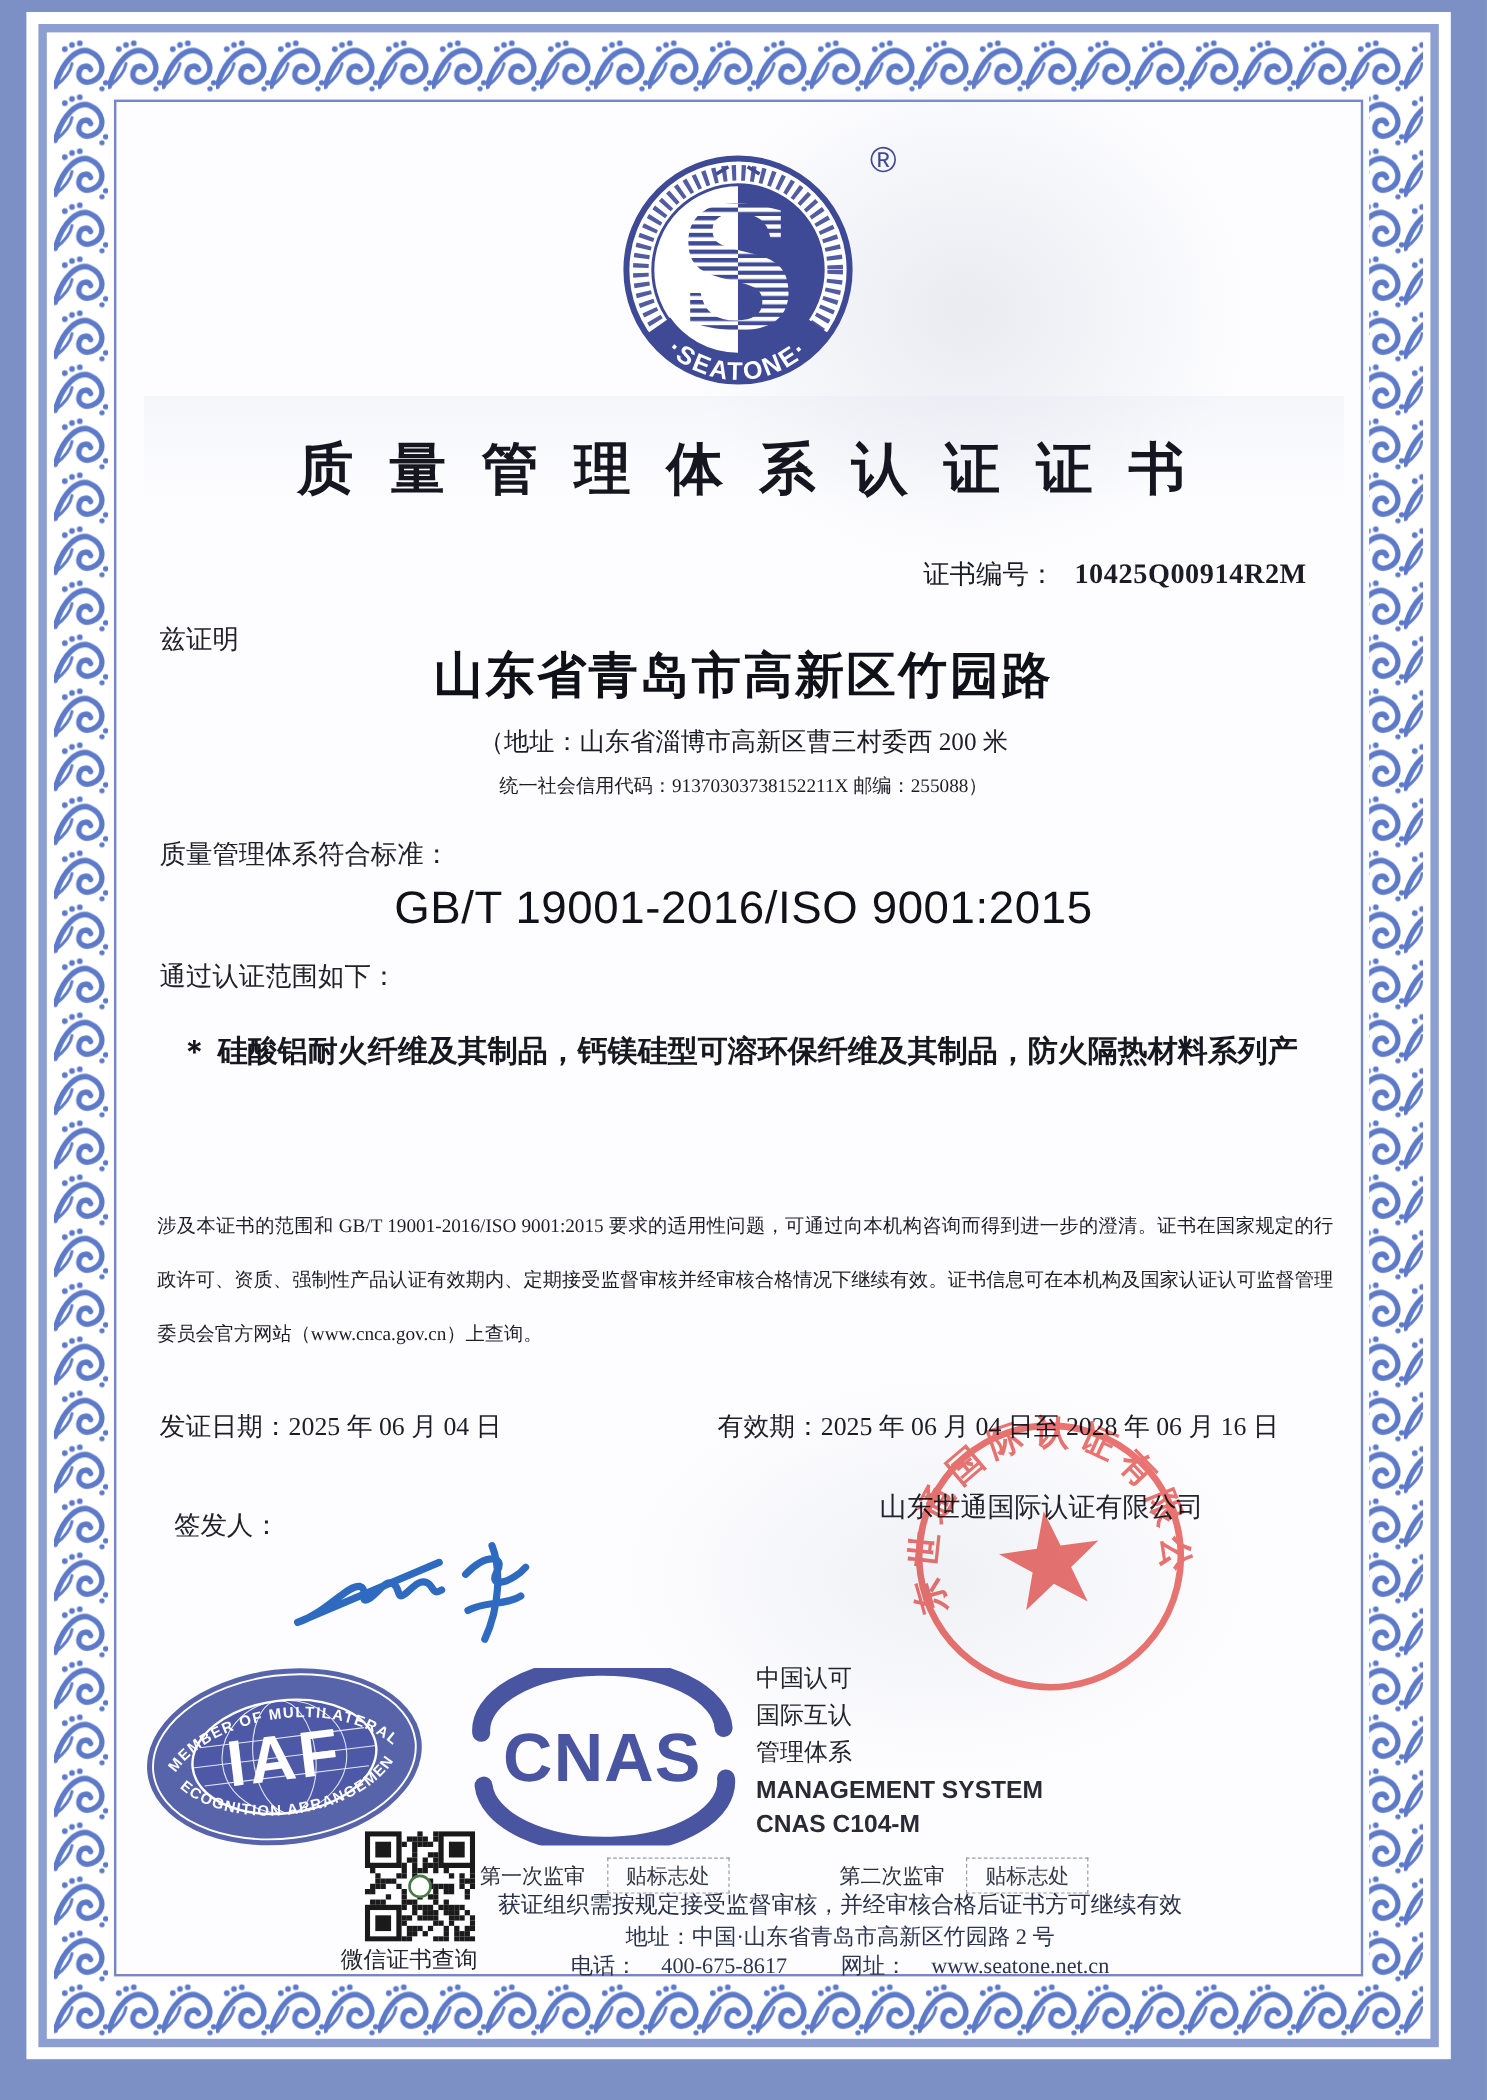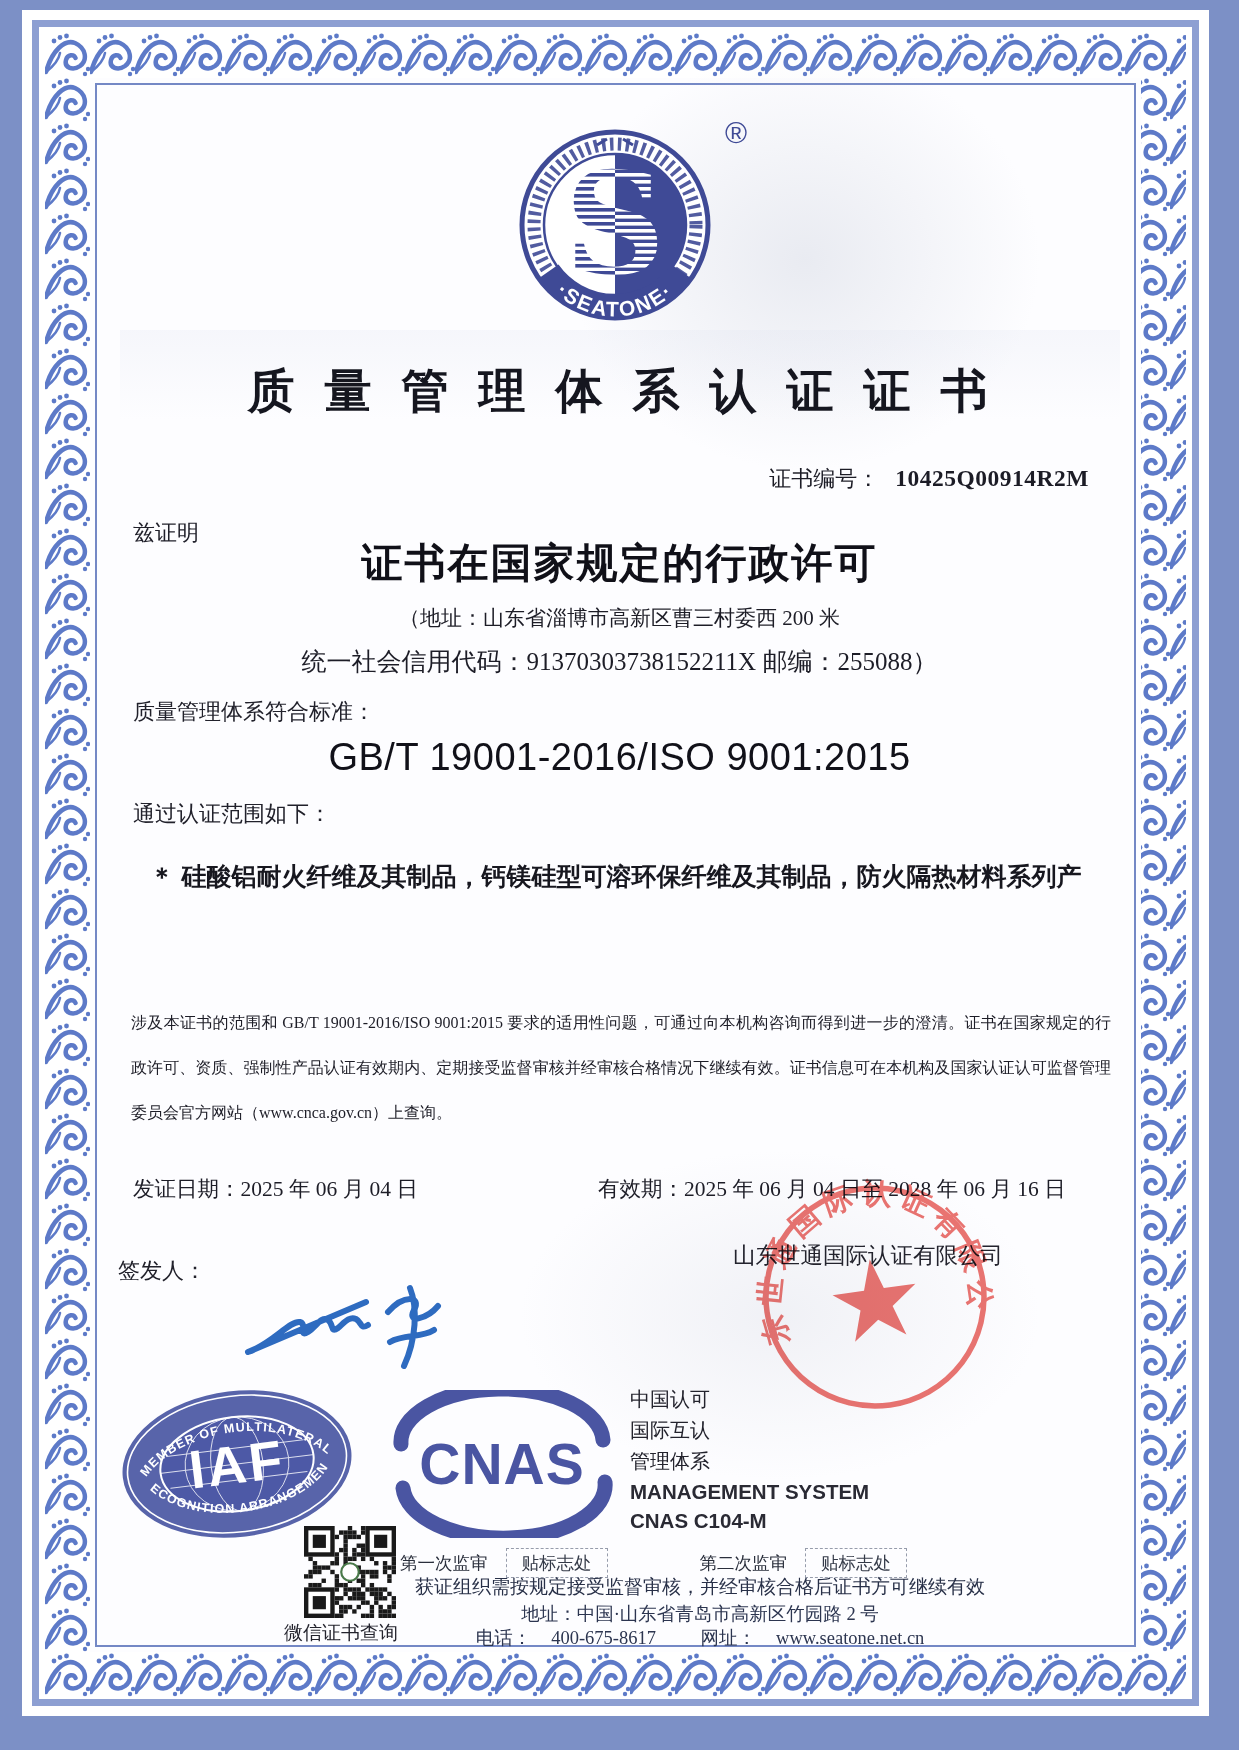--- a/index.html
+++ b/index.html
@@ -25,31 +25,31 @@
   .wm3{left:120px;top:330px;width:1000px;height:90px;
        background:linear-gradient(180deg,rgba(223,227,240,0.25),rgba(223,227,240,0.0));}
   
   .title{left:0;right:0;top:360px;text-align:center;font-size:47px;font-weight:bold;
          color:#15161f;letter-spacing:30px;padding-left:26px;}
   .certno{right:150px;top:464px;font-size:22px;color:#1c1c26;}
   .certno b{font-size:23.5px;letter-spacing:0.5px;margin-left:16px;}
   .hereby{left:133px;top:518px;font-size:22px;color:#21212b;}
   .company{left:0;right:0;top:536px;text-align:center;font-size:41px;font-weight:bold;color:#101018;letter-spacing:2px;}
   .addr1{left:0;right:0;top:604px;text-align:center;font-size:21px;color:#1d1d27;}
-  .addr2{left:0;right:0;top:645px;text-align:center;font-size:25px;color:#1d1d27;}
+  .addr2{left:0;right:0;top:645px;text-align:center;font-size:16px;color:#1d1d27;}
   .stdlabel{left:133px;top:697px;font-size:22px;color:#21212b;}
   .standard{left:0;right:0;top:736px;text-align:center;font-size:38px;color:#111119;
             font-family:"Liberation Sans","DejaVu Sans",sans-serif;letter-spacing:0.5px;}
   .scopelabel{left:133px;top:799px;font-size:22px;color:#21212b;}
   .scope{left:100px;right:108px;top:856px;text-align:center;font-size:25px;font-weight:bold;
          color:#17171f;line-height:40px;font-family:"Liberation Sans","DejaVu Sans",sans-serif;}
   .notice{left:131px;width:980px;top:1000px;font-size:16px;color:#1d1d27;line-height:45px;text-align:justify;}
   .issuedate{left:133px;top:1174px;font-size:21.5px;color:#1d1d27;}
   .validdate{left:598px;top:1174px;font-size:21.5px;color:#1d1d27;}
-  .signer{left:118px;top:1256px;font-size:22px;color:#21212b;}
+  .signer{left:145px;top:1256px;font-size:22px;color:#21212b;}
   .issuer{left:733px;top:1240px;font-size:22.5px;color:#23232d;}
   .cnasinfo{left:630px;top:1384px;font-size:20px;color:#23232d;
             font-family:"Liberation Sans","DejaVu Sans",sans-serif;line-height:31px;}
   .cnasinfo .en{font-weight:bold;font-size:20.5px;line-height:29px;color:#2a2a34;}
   .qrcap{left:284px;top:1620px;font-size:19px;color:#23232d;font-family:"Liberation Sans","DejaVu Sans",sans-serif;}
   .surv{left:400px;top:1548px;width:620px;display:flex;align-items:center;font-size:17.5px;color:#2a2f3c;}
   .survbox{border:1.5px dashed #969cab;padding:2px 15px;margin-left:18px;color:#343a48;}
   .surv .gap{width:92px;}
   .survnote{left:330px;width:740px;top:1574px;text-align:center;font-size:19px;color:#283048;}
   .footaddr{left:330px;width:740px;top:1601px;text-align:center;font-size:18.5px;color:#2c3550;}
@@ -121,21 +121,21 @@
     </text>
     <path d="M100 42 l10 -6 M136 42 l-10 -6" stroke="#3f4a96" stroke-width="3" fill="none"></path>
   </g>
   <text x="228" y="40" font-size="30" fill="#3f4a96" font-family="'Liberation Sans',sans-serif">®</text>
 </svg>
 
 <div class="abs title">质量管理体系认证证书</div>
 <div class="abs certno"><span>证书编号：</span><b>10425Q00914R2M</b></div>
 
 <div class="abs hereby">兹证明</div>
-<div class="abs company">证书在国家规定的行政许可</div>
+<div class="abs company">山东省青岛市高新区竹园路</div>
 <div class="abs addr1">（地址：山东省淄博市高新区曹三村委西 200 米</div>
 <div class="abs addr2">统一社会信用代码：91370303738152211X 邮编：255088）</div>
 
 <div class="abs stdlabel">质量管理体系符合标准：</div>
 <div class="abs standard">GB/T 19001-2016/ISO 9001:2015</div>
 
 <div class="abs scopelabel">通过认证范围如下：</div>
 <div class="abs scope">
   <div>＊ 硅酸铝耐火纤维及其制品，钙镁硅型可溶环保纤维及其制品，防火隔热材料系列产</div>
 </div>

